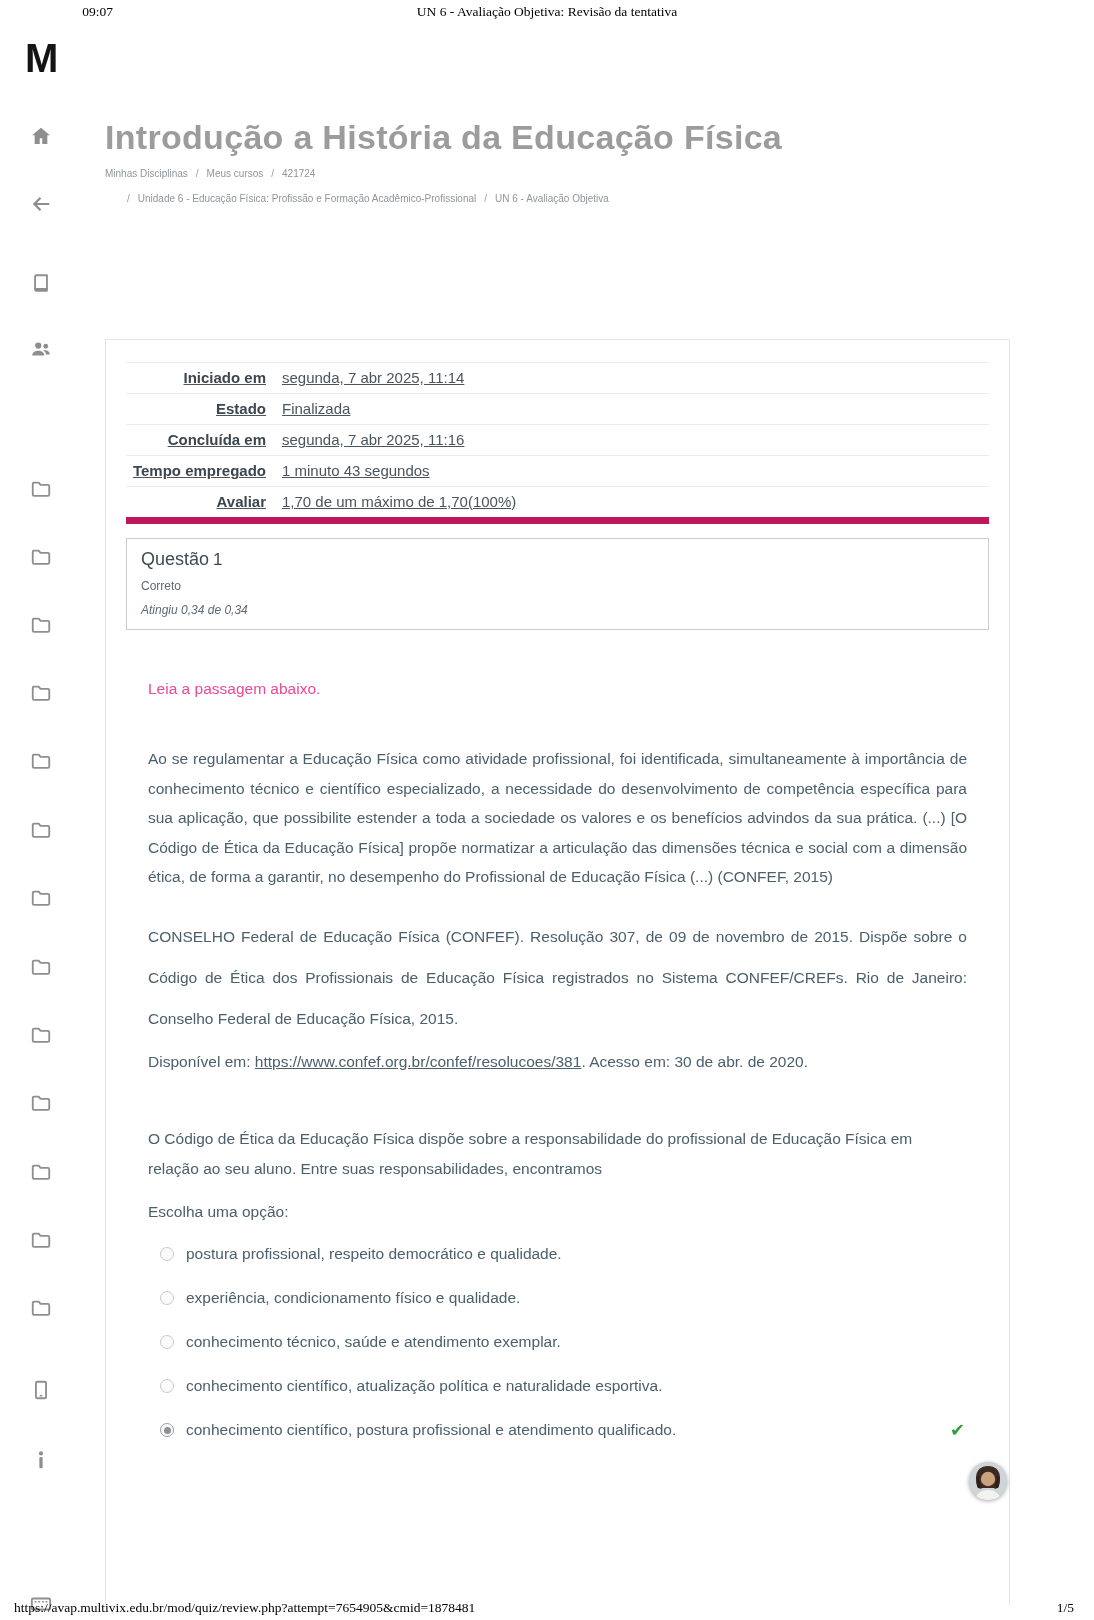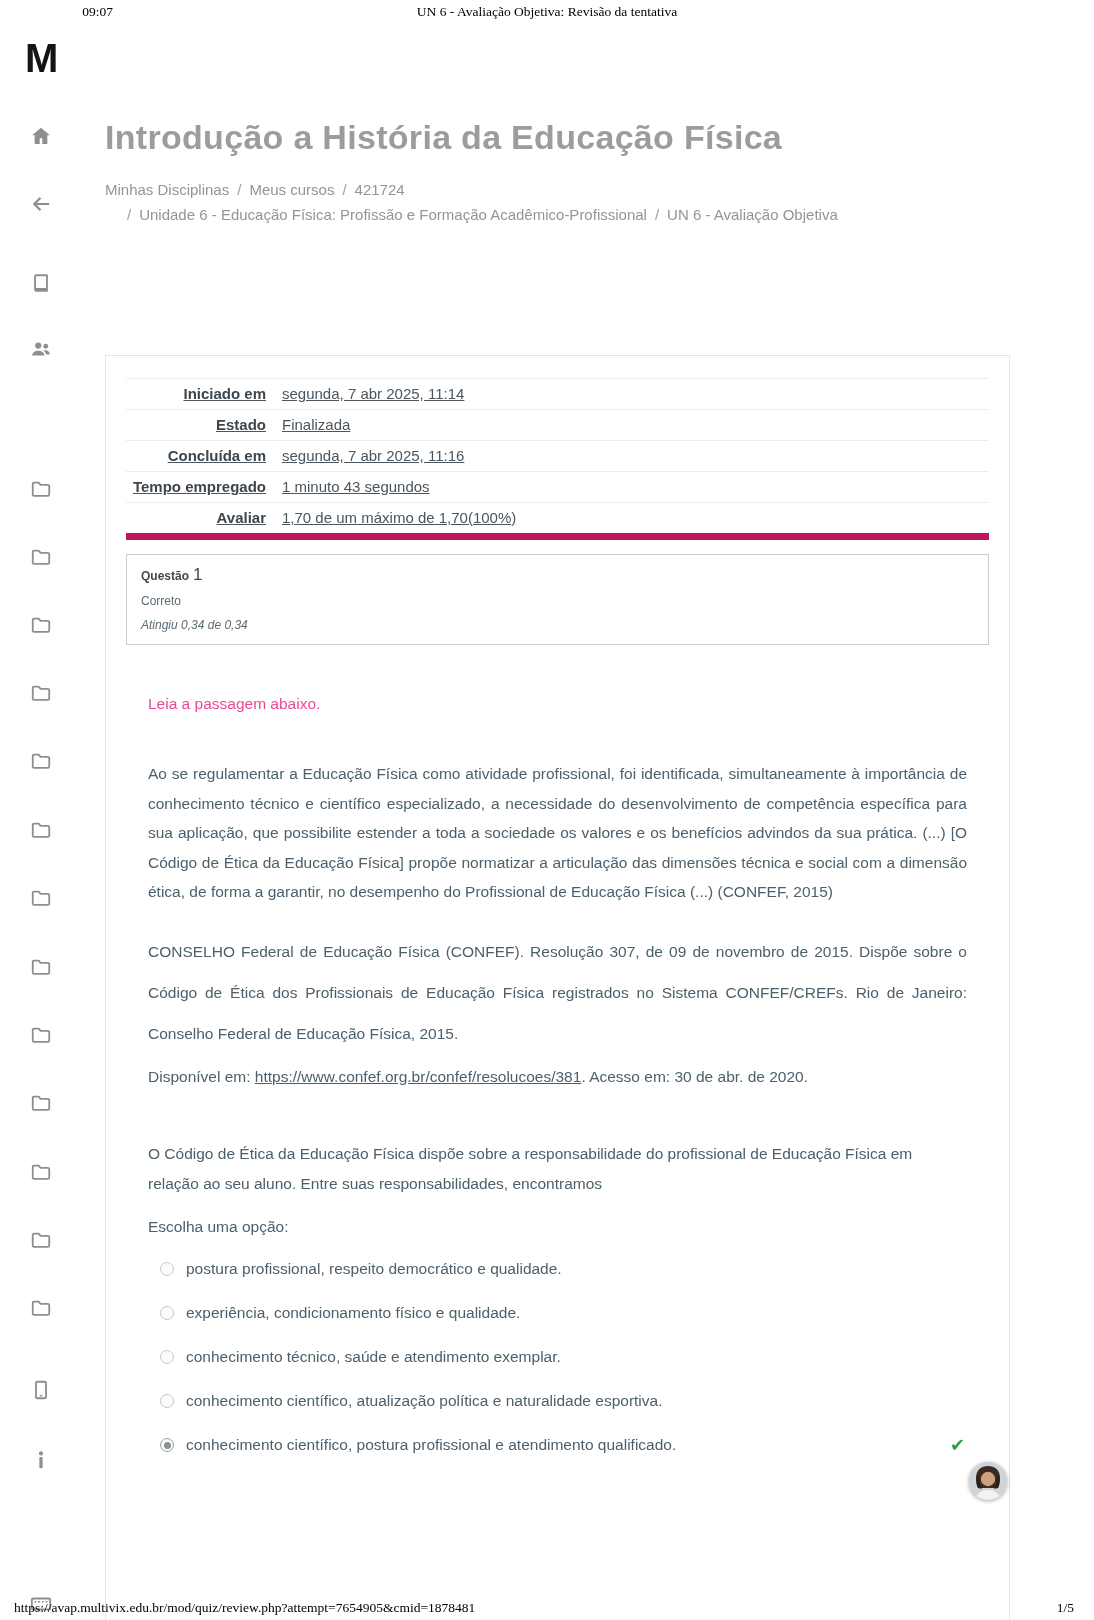--- a/index.html
+++ b/index.html
@@ -20,36 +20,36 @@
 
   
   .sidebar { position: absolute; left: 0; top: 0; width: 80px; height: 100%; background: #fff; }
   .logo { position: absolute; top: 36px; left: 25px; font-size: 40px; font-weight: 800; color: #141414; letter-spacing: -2px; }
   .nav-icon { position: absolute; left: 30px; width: 22px; height: 22px; color: #8e8e8e; cursor: pointer; }
   .nav-icon svg { width: 100%; height: 100%; fill: currentColor; display: block; }
 
   
   .main { position: absolute; left: 105px; top: 0; width: 905px; }
   h1.course-title { padding-top: 118px; font-size: 34px; font-weight: 700; color: #9c9c9c; letter-spacing: .3px; }
-  .breadcrumb { margin-top: 20px; font-size: 15px; color: #8f969a; line-height: 25px; }
+  .breadcrumb { margin-top: 4px; font-size: 10px; color: #8f969a; line-height: 25px; }
   .breadcrumb a { color: #8f969a; text-decoration: none; cursor: pointer; }
   .breadcrumb .sep { margin: 0 8px; color: #9aa1a4; }
   .bc-line2 { padding-left: 14px; }
 
   
   .panel { margin-top: 128px; border: 1px solid #e2e5e7; border-bottom: none; padding: 22px 20px 60px; min-height: 1266px; }
 
   table.summary { width: 100%; border-collapse: collapse; font-size: 15px; color: #4a555e; }
   table.summary tr { border-top: 1px solid #ebeced; text-decoration: underline; }
   table.summary tr:last-child { border-bottom: 7px solid #be185d; }
   table.summary th { width: 140px; text-align: right; font-weight: 700; color: #3c464e; padding: 3px 0; vertical-align: top; line-height: 24px; }
   table.summary td { padding: 3px 0 3px 16px; text-align: left; line-height: 24px; }
 
   .qinfo { margin-top: 14px; border: 1px solid #c9cdd1; padding: 10px 14px 12px; color: #4a555e; }
-  .qinfo .qlabel { font-size: 12px; font-weight: 700; color: #3f4a52; }
+  .qinfo .qlabel { font-size: 18px; font-weight: 400; color: #3f4a52; }
   .qinfo .qnum { font-size: 17px; font-weight: 500; color: #3f4a52; margin-left: 4px; }
   .qinfo .qstatus { font-size: 12px; margin-top: 9px; color: #5c6b74; }
   .qinfo .qgrade { font-size: 12px; margin-top: 10px; color: #5c6b74; font-style: italic; }
 
   .qbody { padding: 0 22px; color: #4c606c; font-size: 15.5px; }
   .lead { margin-top: 50px; color: #ec4899; }
   .passage { margin-top: 46px; text-align: justify; line-height: 29.5px; }
   .reference { margin-top: 24px; text-align: justify; line-height: 41px; }
   .available { margin-top: 8px; line-height: 29.5px; }
   a.reflink { color: #4c606c; text-decoration: underline; cursor: pointer; }

